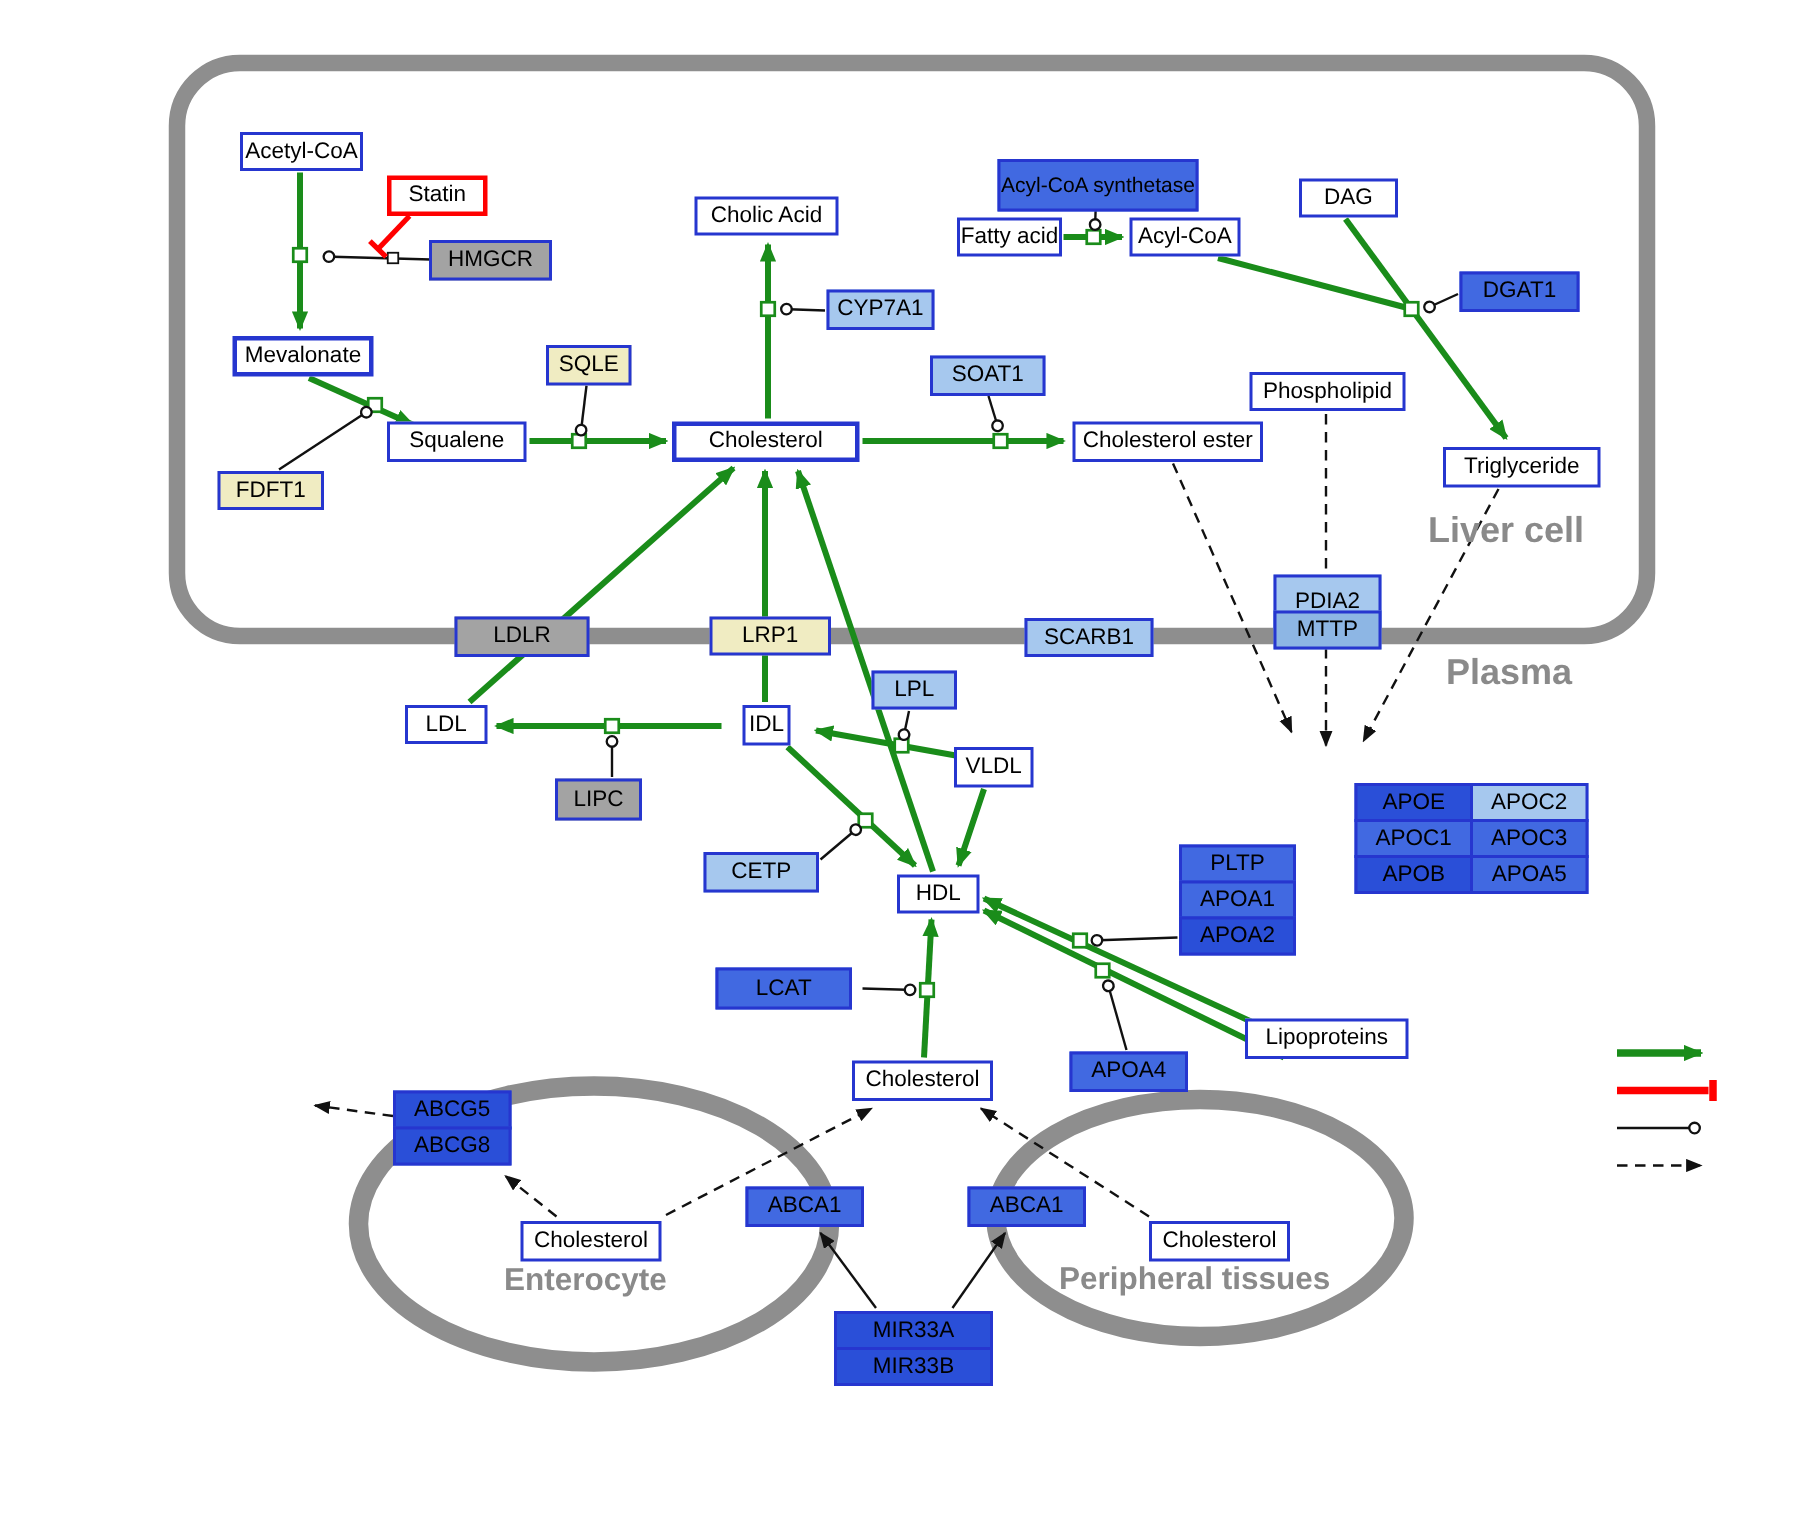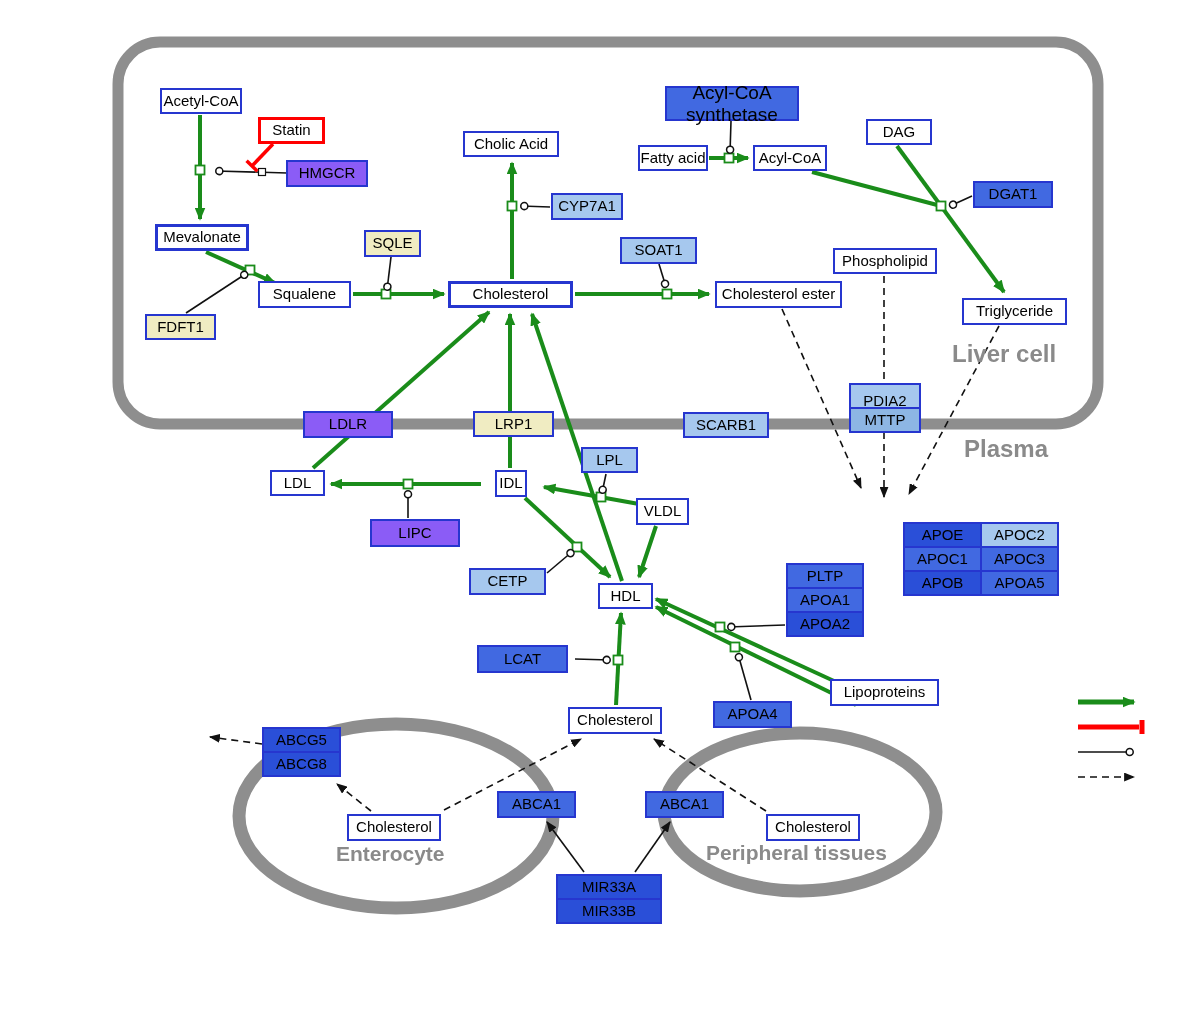--- a/index.html
+++ b/index.html
@@ -4,27 +4,27 @@
 <style>
   html,body{margin:0;padding:0;background:#fff;}
   #canvas{position:relative;width:1200px;height:1013px;background:#fff;overflow:hidden;
           font-family:"Liberation Sans",sans-serif;border-radius:25px;}
   #edges{position:absolute;left:0;top:0;z-index:1;}
   .node{position:absolute;z-index:3;display:flex;align-items:center;justify-content:center;
         text-align:center;background:#fff;border:2px solid #2636cf;color:#000;
         font-size:15px;line-height:1.12;box-sizing:border-box;}
   .thick{border-width:3px;}
   .redborder{border-color:#ff0000;border-width:3px;}
-  .yellow{background:#8b5cf6;}
+  .yellow{background:#a3a3a3;}
   .paleyellow{background:#f0ecc2;}
   .lblue{background:#a6c8ee;}
   .lblue2{background:#8db6e4;}
   .mblue{background:#4169e1;}
   .dblue{background:#2a4fd8;}
-  .wrap{font-size:19px;}
+  .wrap{font-size:14px;margin-top:20px;}
   .rlabel{position:absolute;z-index:2;font-weight:bold;color:#8a8a8a;}
   .legend{position:absolute;z-index:2;left:995px;top:688px;width:163px;height:102px;
           border:2px solid #000;box-sizing:border-box;background:transparent;}
   .lrow{height:24.5px;line-height:24.5px;padding-left:8px;font-size:13.5px;color:#000;}
 </style>
 </head>
 <body>
 
 <div id="canvas">
 
@@ -153,21 +153,21 @@
 <div class="node lblue" style="left:849px;top:383px;width:72px;height:36px">PDIA2</div>
 <div class="node lblue2" style="left:849px;top:407px;width:72px;height:26px">MTTP</div>
 <div class="node yellow" style="left:303px;top:411px;width:90px;height:27px">LDLR</div>
 <div class="node paleyellow" style="left:473px;top:411px;width:81px;height:26px">LRP1</div>
 <div class="node lblue" style="left:683px;top:412px;width:86px;height:26px">SCARB1</div>
 
 <div class="node" style="left:270px;top:470px;width:55px;height:26px">LDL</div>
 <div class="node" style="left:495px;top:470px;width:32px;height:27px">IDL</div>
 <div class="node lblue" style="left:581px;top:447px;width:57px;height:26px">LPL</div>
 <div class="node" style="left:636px;top:498px;width:53px;height:27px">VLDL</div>
-<div class="node yellow" style="left:370px;top:519px;width:90px;height:28px">LIPC</div>
+<div class="node yellow" style="left:370px;top:519px;width:58px;height:28px">LIPC</div>
 <div class="node lblue" style="left:469px;top:568px;width:77px;height:27px">CETP</div>
 <div class="node" style="left:598px;top:583px;width:55px;height:26px">HDL</div>
 <div class="node mblue" style="left:477px;top:645px;width:91px;height:28px">LCAT</div>
 <div class="node mblue" style="left:786px;top:563px;width:78px;height:26px">PLTP</div>
 <div class="node mblue" style="left:786px;top:587px;width:78px;height:26px">APOA1</div>
 <div class="node dblue" style="left:786px;top:611px;width:78px;height:26px">APOA2</div>
 <div class="node mblue" style="left:713px;top:701px;width:79px;height:27px">APOA4</div>
 <div class="node" style="left:830px;top:679px;width:109px;height:27px">Lipoproteins</div>
 <div class="node dblue" style="left:903px;top:522px;width:79px;height:26px">APOE</div>
 <div class="node lblue" style="left:980px;top:522px;width:79px;height:26px">APOC2</div>

